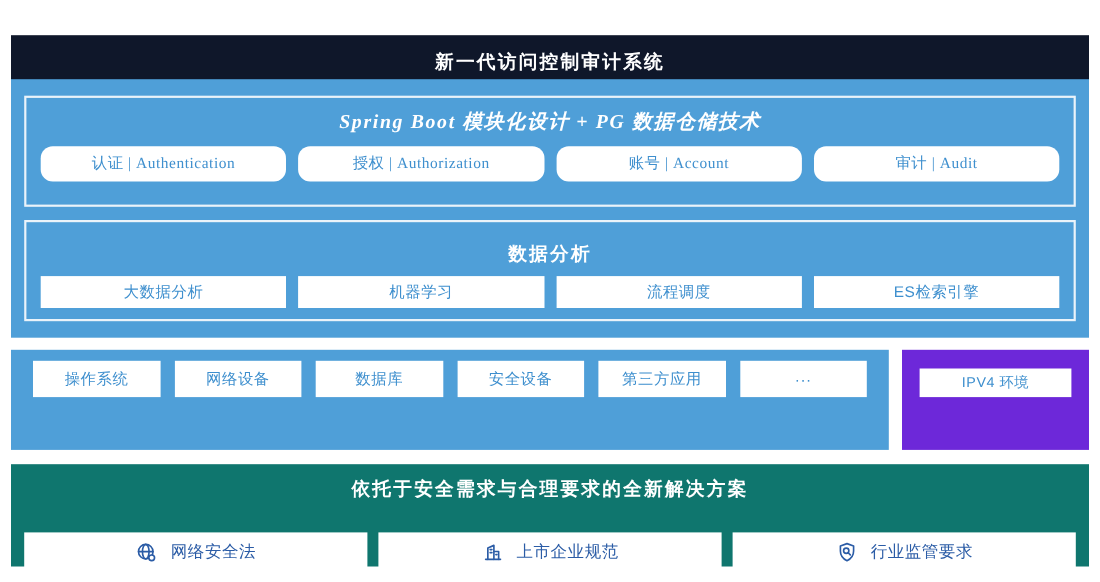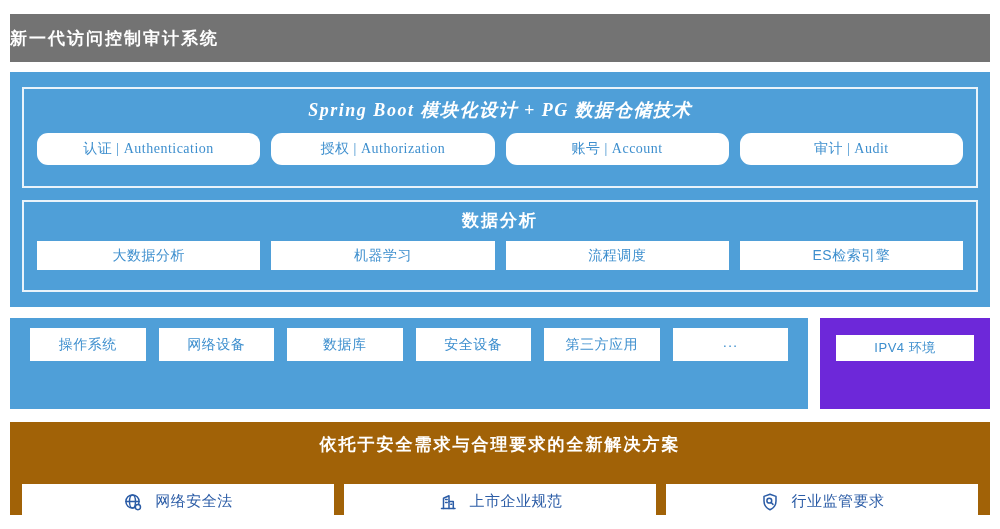--- a/index.html
+++ b/index.html
@@ -11,24 +11,24 @@
   }
   .canvas {
     position: relative;
     width: 1000px;
     height: 529px;
     background: #ffffff;
   }
   
   .banner {
     position: absolute;
-    left: 10px; top: 14px;
+    left: 10px; top: 32px;
     width: 980px; height: 48px;
-    background: #737373;
-    display: flex; align-items: center; justify-content: flex-start;
+    background: #0f172a;
+    display: flex; align-items: center; justify-content: center;
   }
   .banner span {
     color: #ffffff;
     font-size: 17px;
     font-weight: bold;
     letter-spacing: 2px;
   }
   
   .platform-panel {
     position: absolute;
@@ -37,21 +37,21 @@
     background: #4F9FD8;
   }
   .bordered-box {
     position: absolute;
     left: 12px; right: 12px;
     border: 2px solid #EAF3FA;
     display: flex;
     flex-direction: column;
   }
   .bordered-box.springboot { top: 15px; height: 101px; font-family: Liberation Serif, serif; }
-  .bordered-box.analysis   { top: 128px; height: 92px; }
+  .bordered-box.analysis   { top: 128px; height: 92px; justify-content: center; }
   .section-title {
     color: #ffffff;
     font-size: 17px;
     font-weight: bold;
     letter-spacing: 2px;
     text-align: center;
   }
   .springboot .section-title {
     margin-top: 9px;
     font-style: italic;
@@ -96,21 +96,21 @@
     display: flex; flex-direction: column;
     gap: 7px;
     padding: 17px 16px 0 16px;
   }
   .network-panel .white-box { flex: none; height: 26px; font-size: 13px; }
   
   .solution-panel {
     position: absolute;
     left: 10px; top: 422px;
     width: 980px; height: 93px;
-    background: #a16207;
+    background: #0f766e;
     display: flex; flex-direction: column;
   }
   .solution-panel .section-title { margin-top: 11px; }
   .solution-panel .box-row { margin-top: 12px; padding: 16px 12px; gap: 10px; }
   .solution-panel .white-box {
     height: 35px;
     color: #2B5CA6;
     font-size: 15px;
     gap: 12px;
   }

